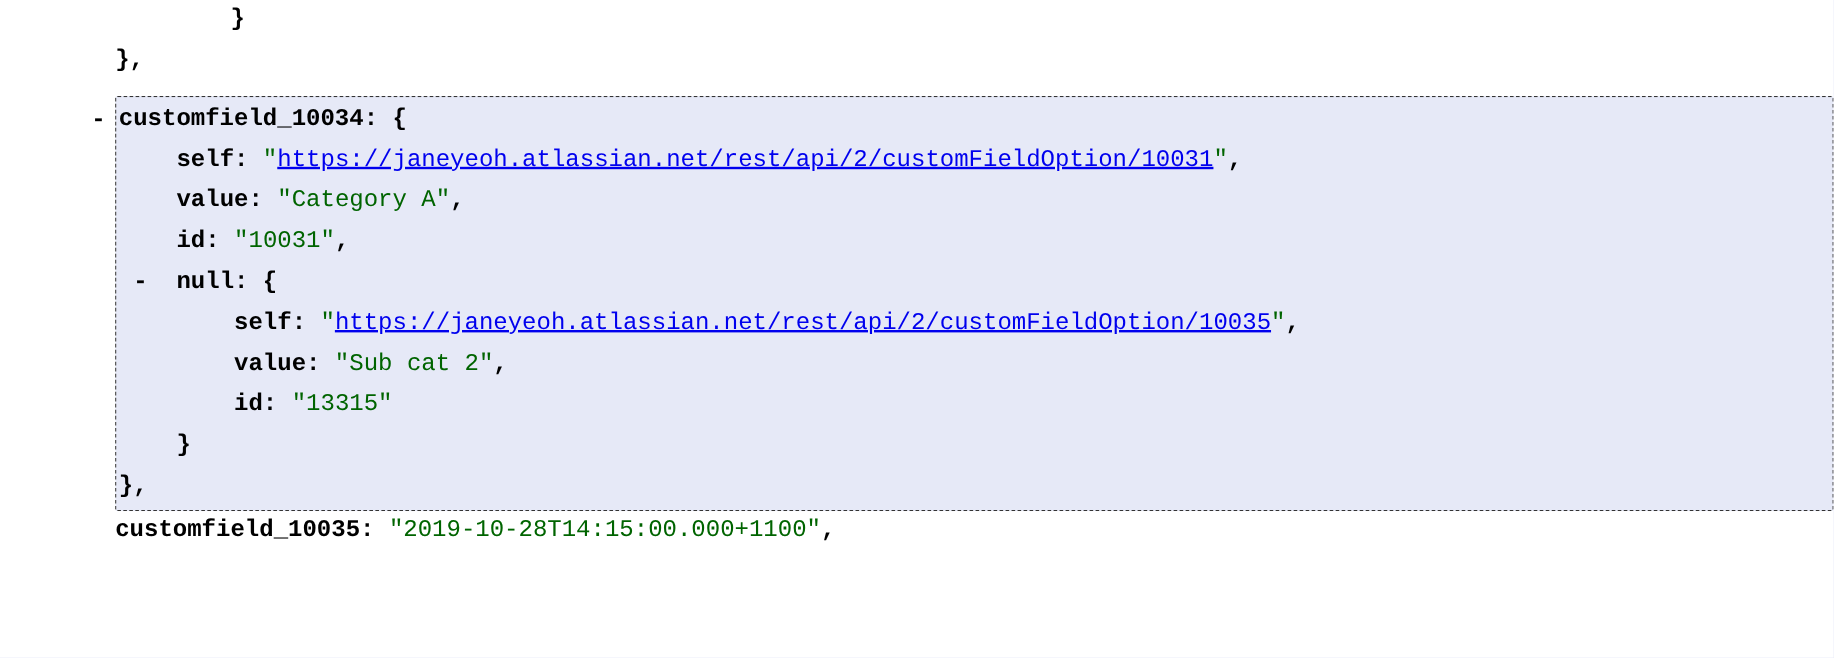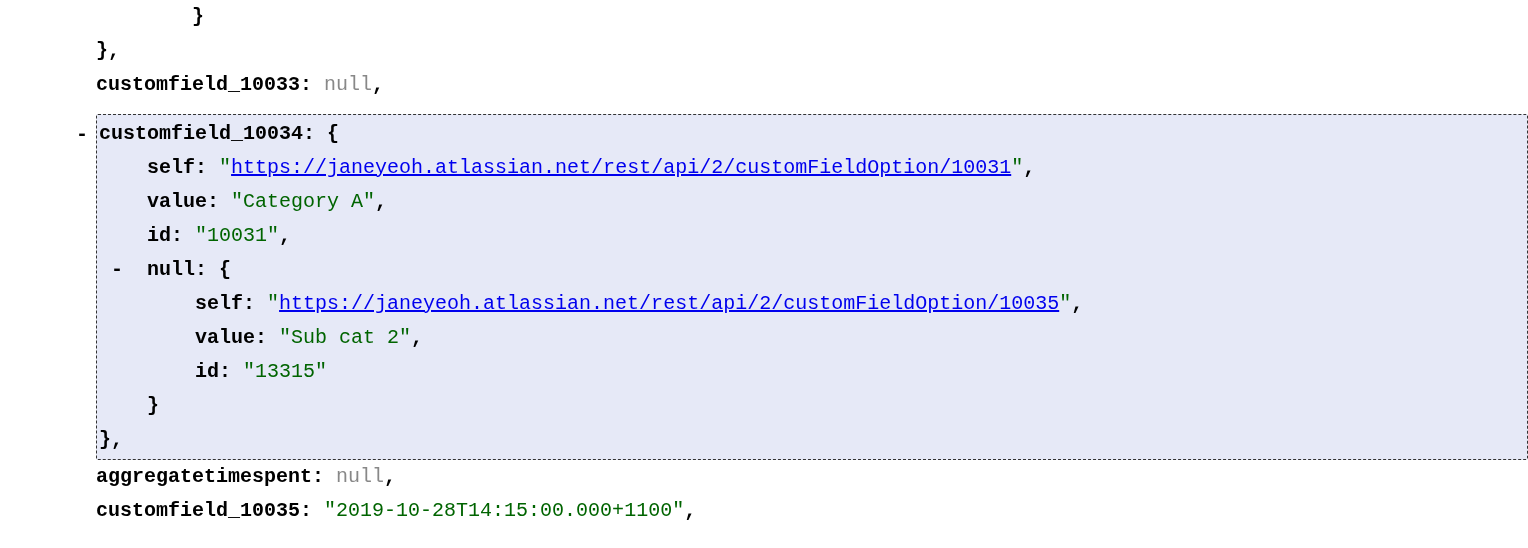--- a/index.html
+++ b/index.html
@@ -69,21 +69,20 @@
 <body>
 
 <div class="viewport">
   <div class="content">
 
     <div class="line"><span>        </span><span class="punct">}</span></div>
 
     <div class="line"><span class="punct">},</span></div>
 
 
-    <div class="line"><span class="key">customfield_10033</span><span class="punct">: </span><span class="null">null</span><span class="punct">,</span></div>
 
     <div style="position: relative;">
       <span class="toggle" style="position:absolute; left:-20px; top:4px;">-</span>
       <div class="hl">
 
         <div class="line"><span class="key">customfield_10034</span><span class="punct">: </span><span class="punct">{</span></div>
 
         <div class="line"><span>    </span><span class="key">self</span><span class="punct">: </span><span class="str">"</span><a class="link" href="#">https://janeyeoh.atlassian.net/rest/api/2/customFieldOption/10031</a><span class="str">"</span><span class="punct">,</span></div>
 
         <div class="line"><span>    </span><span class="key">value</span><span class="punct">: </span><span class="str">"</span><span class="str">Category A</span><span class="str">"</span><span class="punct">,</span></div>
@@ -98,18 +97,17 @@
 
         <div class="line"><span>        </span><span class="key">id</span><span class="punct">: </span><span class="str">"</span><span class="str">13315</span><span class="str">"</span></div>
 
         <div class="line"><span>    </span><span class="punct">}</span></div>
 
         <div class="line"><span class="punct">},</span></div>
 
       </div>
     </div>
 
-    <div class="line"><span class="key">aggregatetimespent</span><span class="punct">: </span><span class="null">null</span><span class="punct">,</span></div>
 
     <div class="line"><span class="key">customfield_10035</span><span class="punct">: </span><span class="str">"</span><span class="str">2019-10-28T14:15:00.000+1100</span><span class="str">"</span><span class="punct">,</span></div>
 
   </div>
 </div>
 
 </body></html>

